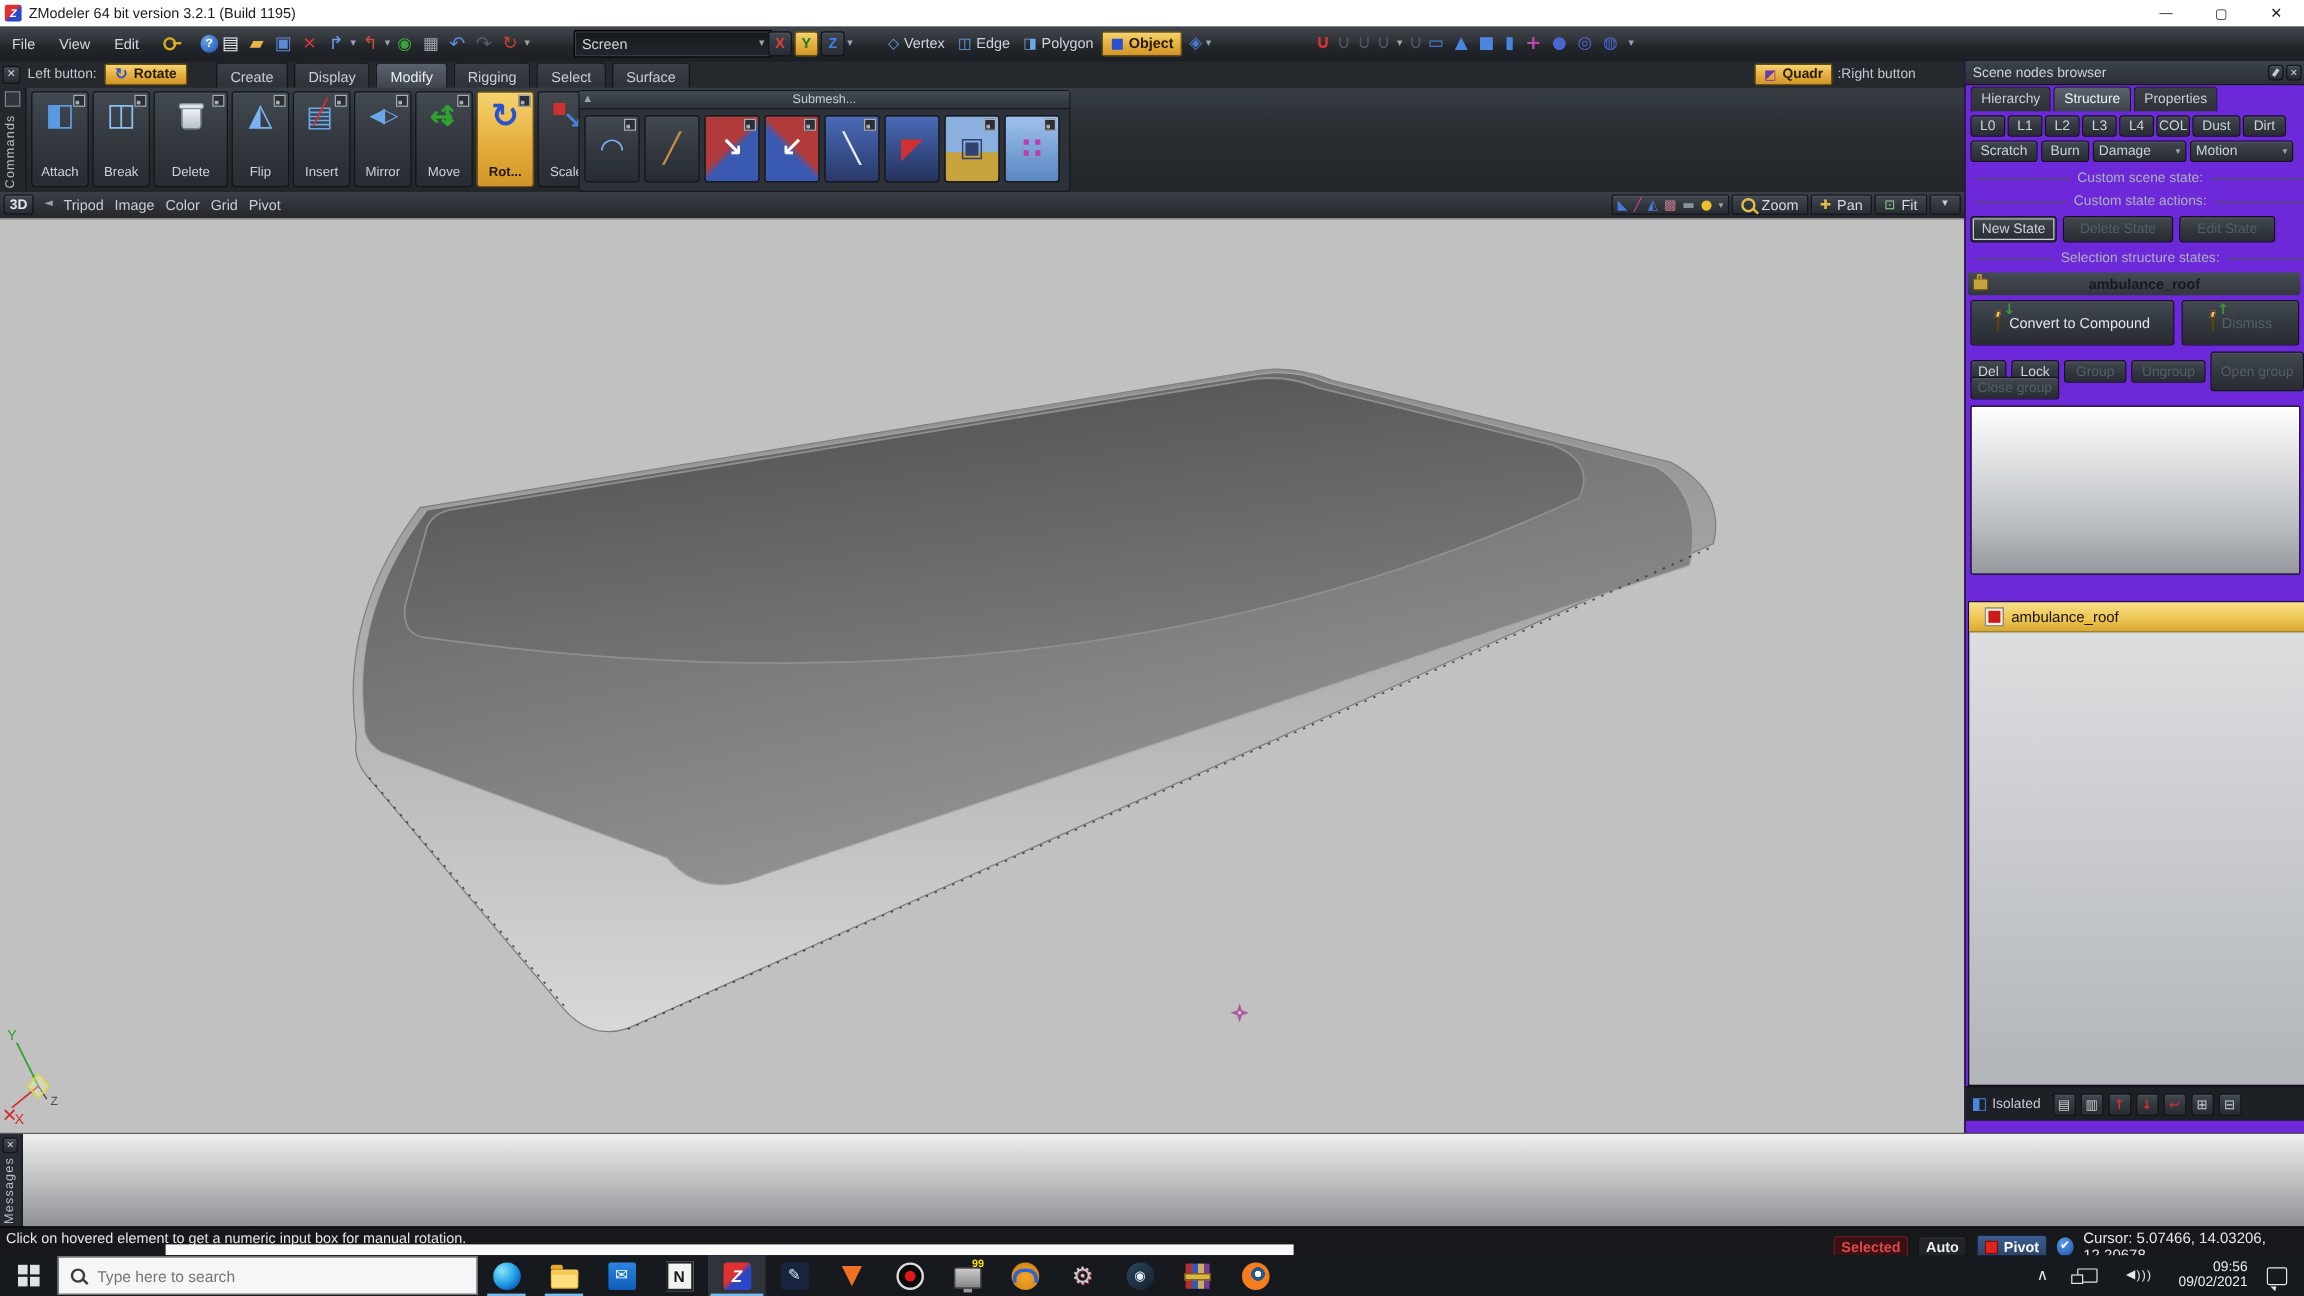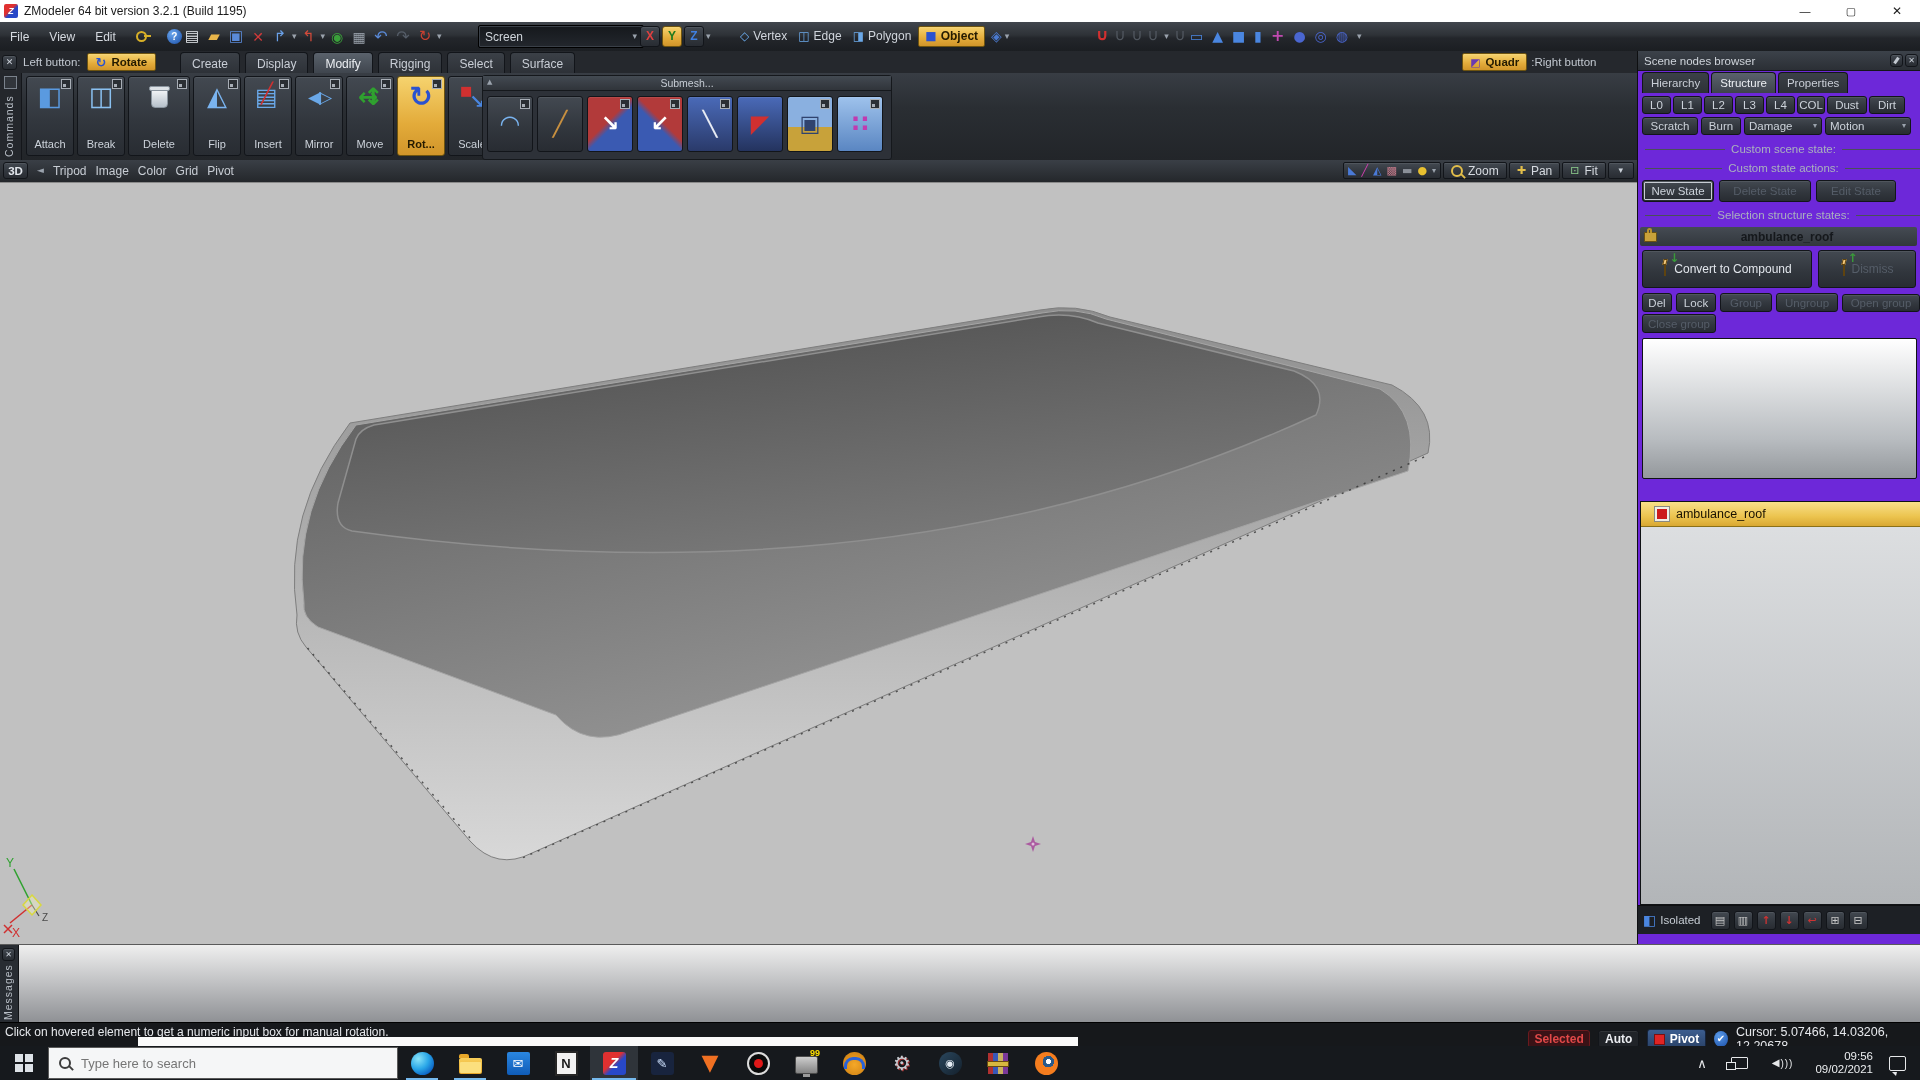--- a/index.html
+++ b/index.html
@@ -437,21 +437,21 @@
           <span class="g abs" style="left:5px;top:-11px;font-size:12px;color:#3a9a3a;font-weight:bold;">↑</span>
         </span>
         <span style="font-size:12px;">Dismiss</span>
       </div>
     </div>
     <div class="abs row" style="left:4px;top:242px;gap:4px;">
       <span class="btn" style="width:30px;height:19px;">Del</span>
       <span class="btn" style="width:40px;height:19px;">Lock</span>
       <span class="btn dis" style="width:52px;height:19px;">Group</span>
       <span class="btn dis" style="width:62px;height:19px;">Ungroup</span>
-      <span class="btn dis" style="width:78px;height:18px;">Open group</span>
+      <span class="btn dis" style="width:78px;height:33px;">Open group</span>
     </div>
     <div class="abs row" style="left:4px;top:263px;">
       <span class="btn dis" style="width:74px;height:19px;">Close group</span>
     </div>
 
     <div class="abs" style="left:4px;top:287px;width:273px;height:139px;background:linear-gradient(#ffffff,#b8bcc0 72%,#94989c);border:1px solid #101215;border-radius:2px;"></div>
 
     <div class="abs" style="left:2px;top:450px;width:279px;height:402px;background:linear-gradient(#dfe1e3,#b2b5b8);border:1px solid #101215;">
       <div class="row" style="height:24px;background:linear-gradient(#f8e08a,#ecc44f 60%,#d9a832);border-bottom:1px solid #8a7018;gap:7px;padding-left:14px;">
         <span class="nodebox"></span>

